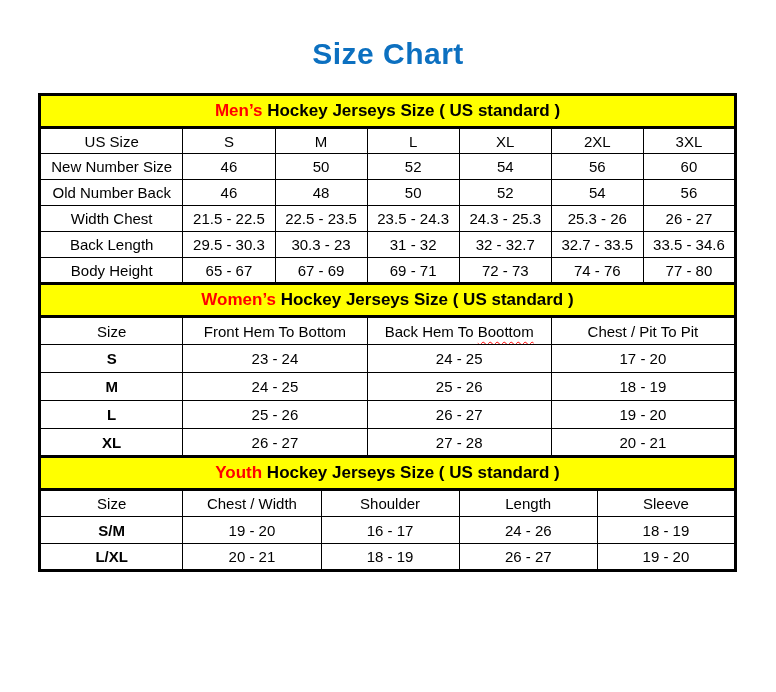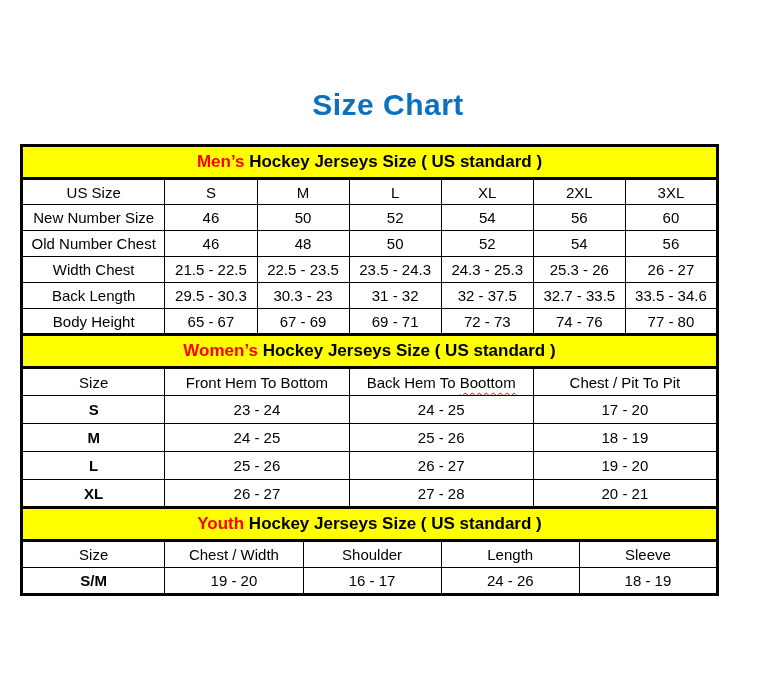--- a/index.html
+++ b/index.html
@@ -14,30 +14,30 @@
     position: relative;
     width: 776px;
     height: 692px;
     background: #ffffff;
     overflow: hidden;
     font-family: "Liberation Sans", "DejaVu Sans", sans-serif;
     color: #000000;
   }
   .title {
     margin: 0;
-    padding-top: 88px;
+    padding-top: 37px;
     padding-bottom: 22px;
     text-align: center;
     font-size: 30px;
     font-weight: bold;
     color: var(--title-blue);
     letter-spacing: 0.5px;
   }
   .chart-area {
-    margin-left: 20px;
+    margin-left: 38px;
     width: 699px;
   }
   table.size-table {
     border-collapse: collapse;
     table-layout: fixed;
     width: 100%;
     border: 3px solid var(--line-black);
   }
   table.size-table + table.size-table { margin-top: -3px; }
   .size-table th, .size-table td {
@@ -108,21 +108,21 @@
           <tr>
             <td class="rowlabel">New Number Size</td>
             <td class="val">46</td>
             <td class="val">50</td>
             <td class="val">52</td>
             <td class="val">54</td>
             <td class="val">56</td>
             <td class="val">60</td>
           </tr>
           <tr>
-            <td class="rowlabel">Old Number Chest</td>
+            <td class="rowlabel">Old Number Back</td>
             <td class="val">46</td>
             <td class="val">48</td>
             <td class="val">50</td>
             <td class="val">52</td>
             <td class="val">54</td>
             <td class="val">56</td>
           </tr>
           <tr>
             <td class="rowlabel">Width Chest</td>
             <td class="val">21.5 - 22.5</td>
@@ -130,21 +130,21 @@
             <td class="val">23.5 - 24.3</td>
             <td class="val">24.3 - 25.3</td>
             <td class="val">25.3 - 26</td>
             <td class="val">26 - 27</td>
           </tr>
           <tr>
             <td class="rowlabel">Back Length</td>
             <td class="val">29.5 - 30.3</td>
             <td class="val">30.3 - 23</td>
             <td class="val">31 - 32</td>
-            <td class="val">32 - 37.5</td>
+            <td class="val">32 - 32.7</td>
             <td class="val">32.7 - 33.5</td>
             <td class="val">33.5 - 34.6</td>
           </tr>
           <tr>
             <td class="rowlabel">Body Height</td>
             <td class="val">65 - 67</td>
             <td class="val">67 - 69</td>
             <td class="val">69 - 71</td>
             <td class="val">72 - 73</td>
             <td class="val">74 - 76</td>
@@ -214,16 +214,23 @@
             <th>Length</th>
             <th>Sleeve</th>
           </tr>
           <tr>
             <td class="rowlabel">S/M</td>
             <td class="val">19 - 20</td>
             <td class="val">16 - 17</td>
             <td class="val">24 - 26</td>
             <td class="val">18 - 19</td>
           </tr>
+          <tr>
+            <td class="rowlabel">L/XL</td>
+            <td class="val">20 - 21</td>
+            <td class="val">18 - 19</td>
+            <td class="val">26 - 27</td>
+            <td class="val">19 - 20</td>
+          </tr>
         </tbody>
       </table>
     </div>
 </div>
 
 </body></html>

